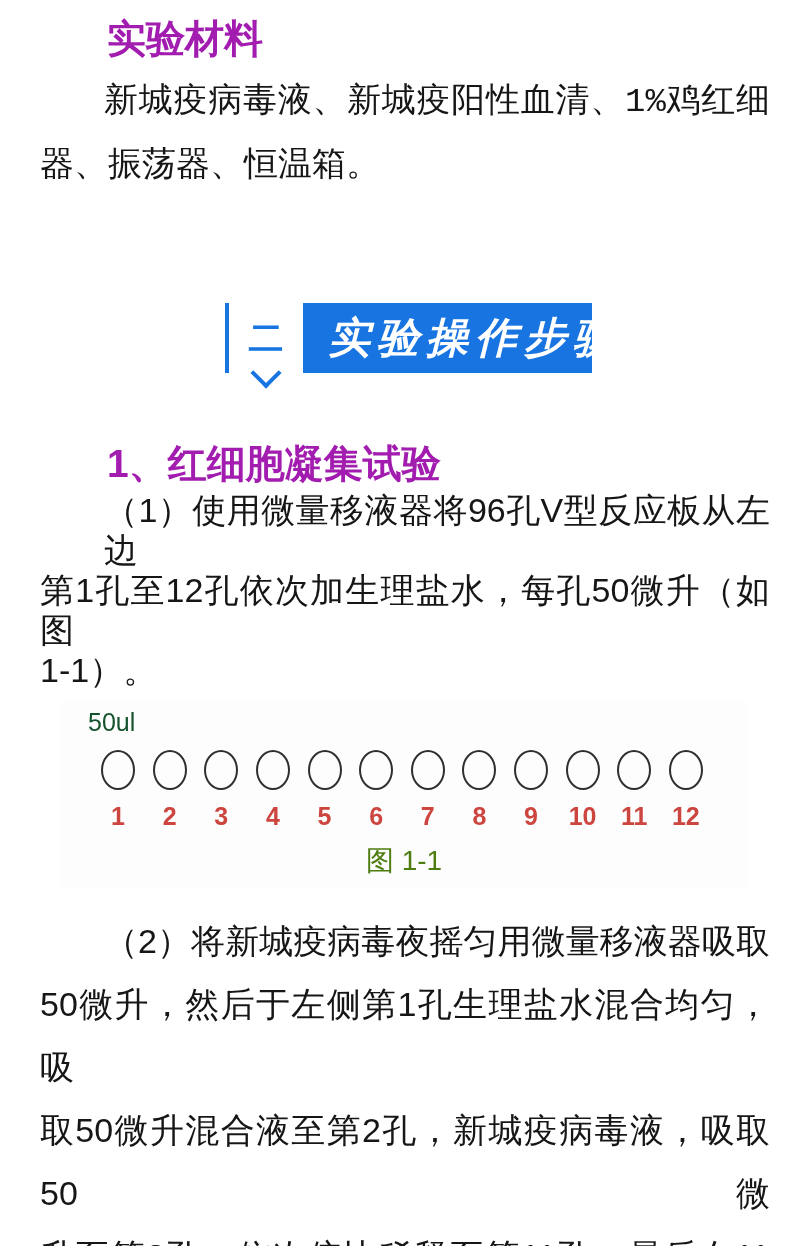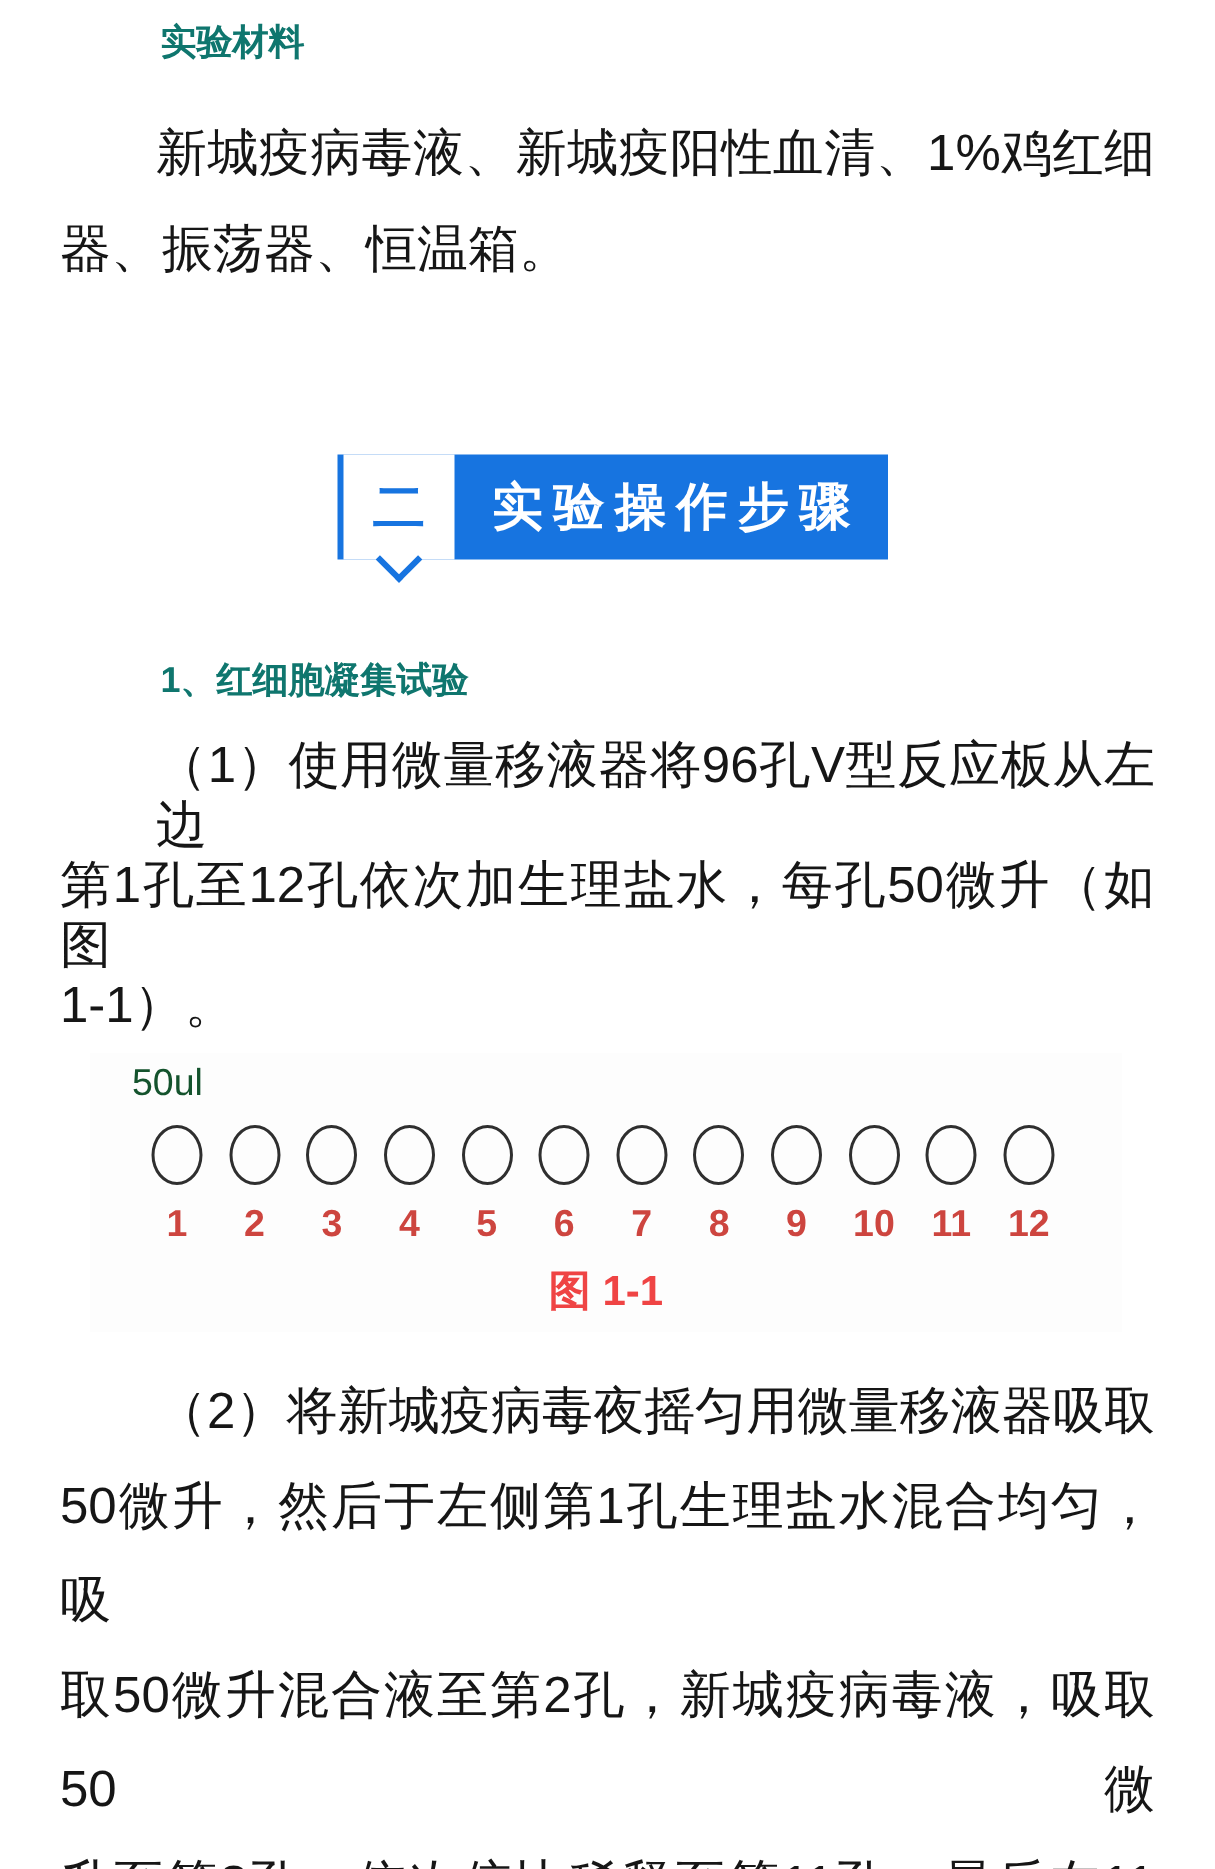--- a/index.html
+++ b/index.html
@@ -11,37 +11,37 @@
     background: #ffffff;
     overflow: hidden;
     font-family: "Liberation Sans", "DejaVu Sans", sans-serif;
     color: #161616;
   }
 
   
   .blue-heading {
     position: absolute;
     left: 107px;
-    color: #0f766e;
-    font-size: 24px;
+    color: #a21caf;
+    font-size: 39px;
     font-weight: 700;
     white-space: nowrap;
   }
   #h-materials { top: 12px; }
   #h-sub { top: 437px; }
 
   
   .para {
     position: absolute;
     left: 40px;
     width: 730px;
     font-size: 34px;
     color: #161616;
   }
-  #para-materials { top: 70px; line-height: 64px; }
+  #para-materials { top: 70px; line-height: 64px; font-family: Liberation Mono, monospace; }
   #para-step1 { top: 490px; line-height: 40px; }
   #para-step2 { top: 910px; line-height: 63px; }
   .pline { width: 100%; }
   .just { text-align: justify; text-align-last: justify; }
   .left { text-align: left; }
   .indent { padding-left: 64px; }
 
   
   #banner {
     position: absolute;
@@ -79,24 +79,25 @@
     transform: rotate(45deg);
   }
   .banner-title {
     position: absolute;
     left: 103px;
     top: 0;
     height: 70px;
     display: flex;
     align-items: center;
     color: #ffffff;
-    font-size: 34px;
+    font-size: 42px;
     font-weight: 700;
     letter-spacing: 7px;
     white-space: nowrap;
+    font-style: italic;
   }
 
   
   #figure {
     position: absolute;
     left: 60px;
     top: 702px;
     width: 688px;
     height: 186px;
     background: #fdfdfd;
@@ -135,23 +136,22 @@
     color: #cd453f;
     font-size: 25px;
     font-weight: 700;
   }
   .figure-caption {
     position: absolute;
     left: 0;
     right: 0;
     top: 140px;
     text-align: center;
-    color: #ef4444;
+    color: #4d7c0f;
     font-size: 28px;
-    font-weight: bold;
   }
 </style>
 </head>
 <body>
 
 <div class="page">
 
   <div id="h-materials" class="blue-heading">实验材料</div>
 
   <div id="para-materials" class="para">

